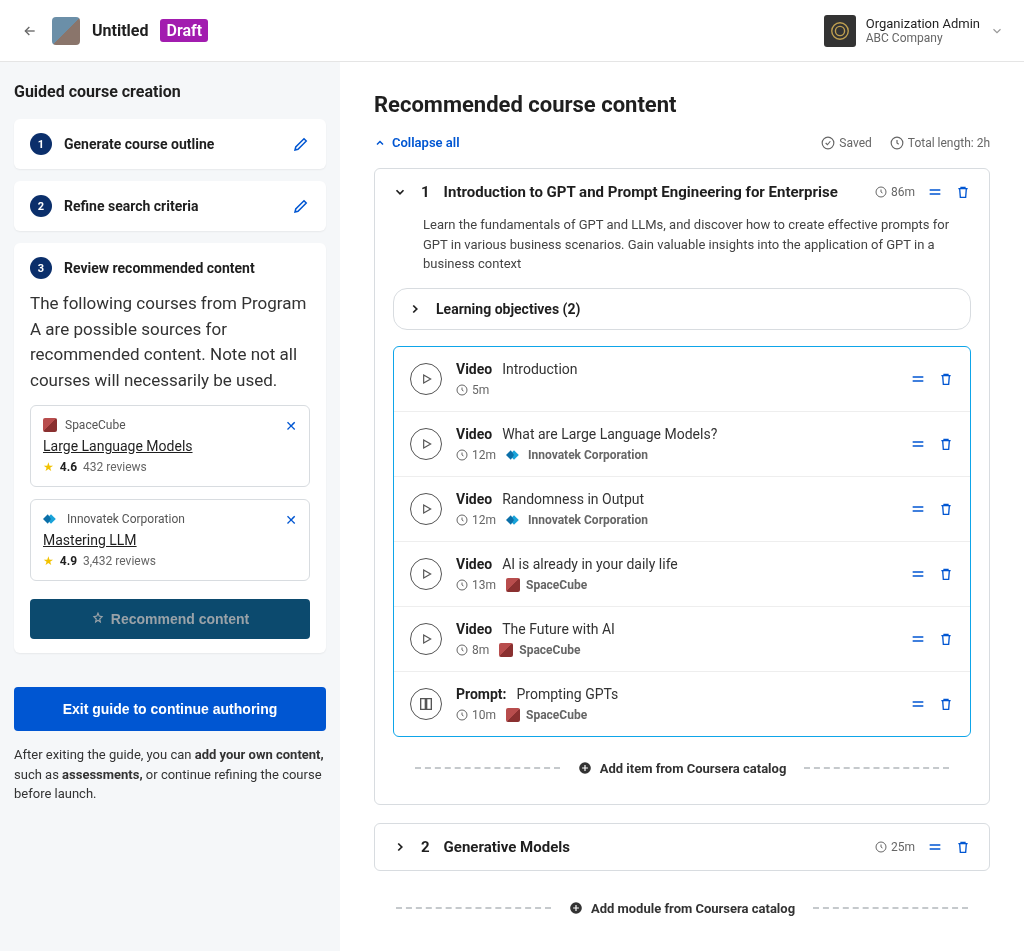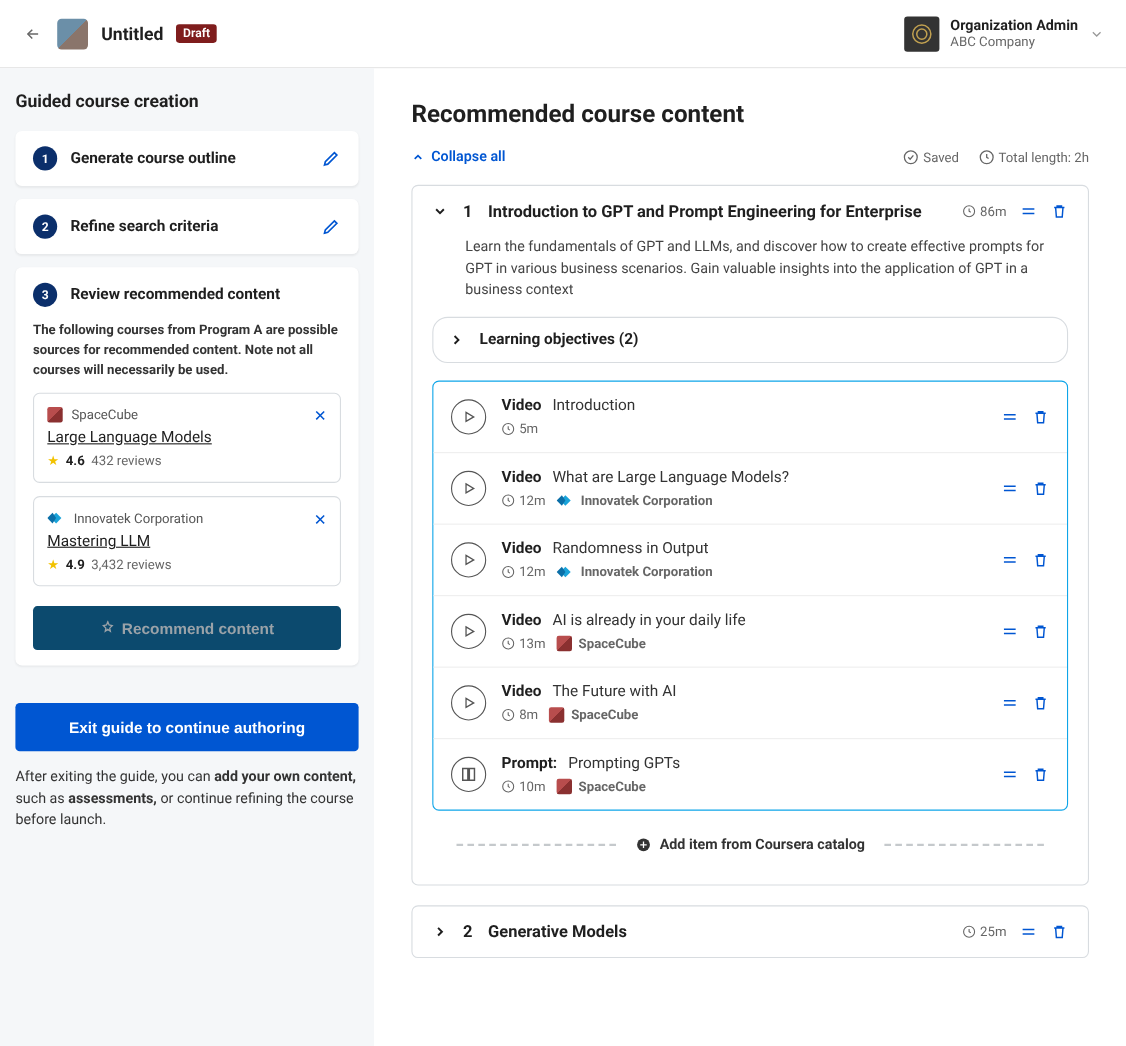--- a/index.html
+++ b/index.html
@@ -2,37 +2,37 @@
 <html><head>
 <meta charset="utf-8">
 <style>
 * { box-sizing: border-box; margin: 0; padding: 0; }
 body { font-family: -apple-system, BlinkMacSystemFont, 'Segoe UI', Roboto, Arial, sans-serif; font-size: 14px; color: #1f1f1f; background: #fff; }
 .topbar { display: flex; align-items: center; justify-content: space-between; padding: 10px 20px; border-bottom: 1px solid #e5e5e5; height: 62px; }
 .topbar-left { display: flex; align-items: center; gap: 12px; }
 .back-arrow { width: 20px; height: 20px; display: flex; align-items: center; justify-content: center; cursor: pointer; color: #666; }
 .thumb { width: 28px; height: 28px; background: linear-gradient(135deg,#6b8fa8 50%,#8a756b 50%); border-radius: 4px; }
 .title { font-size: 16px; font-weight: 700; }
-.badge-draft { background: #7f1d1d; color: #fff; font-size: 11px; font-weight: 600; padding: 2px 6px; border-radius: 3px; }
+.badge-draft { background: #a21caf; color: #fff; font-size: 16px; font-weight: 600; padding: 2px 6px; border-radius: 3px; }
 .topbar-right { display: flex; align-items: center; gap: 10px; }
 .org-avatar { width: 32px; height: 32px; background: #333; border-radius: 3px; display: flex; align-items: center; justify-content: center; color: #c0a050; }
 .org-info { display: flex; flex-direction: column; font-size: 12px; }
-.org-role { font-weight: 700; font-size: 13px; }
+.org-role { font-weight: 400; font-size: 13px; }
 .org-name { color: #666; }
 .chevron { color: #999; }
 .layout { display: flex; height: calc(100vh - 50px); }
 .sidebar { width: 340px; background: #f5f7f9; padding: 20px 14px; overflow-y: auto; }
 .sidebar h2 { font-size: 16px; font-weight: 700; margin-bottom: 18px; }
 .step-card { background: #fff; border-radius: 6px; padding: 14px 16px; margin-bottom: 12px; box-shadow: 0 1px 2px rgba(0,0,0,0.06); }
 .step-header { display: flex; align-items: center; justify-content: space-between; }
 .step-left { display: flex; align-items: center; gap: 12px; }
 .step-num { width: 22px; height: 22px; border-radius: 50%; background: #0b2f6b; color: #fff; font-size: 11px; font-weight: 700; display: flex; align-items: center; justify-content: center; }
 .step-title { font-weight: 700; font-size: 14px; }
 .pencil { color: #0056d2; cursor: pointer; }
-.step-body { margin-top: 12px; font-size: 12px; color: #333; line-height: 1.5; font-weight: bold; }
+.step-body { margin-top: 12px; font-size: 17px; color: #333; line-height: 1.5; }
 .src-card { border: 1px solid #d8dce0; border-radius: 6px; padding: 12px; margin-top: 12px; position: relative; }
 .src-top { display: flex; align-items: center; gap: 8px; font-size: 12px; color: #555; }
 .src-close { position: absolute; right: 12px; top: 12px; color: #0056d2; cursor: pointer; font-size: 14px; }
 .src-title { font-size: 14px; font-weight: 400; margin-top: 6px; text-decoration: underline; color: #1f1f1f; cursor: pointer; }
 .src-meta { display: flex; align-items: center; gap: 6px; font-size: 12px; margin-top: 6px; color: #666; }
 .star { color: #f2c200; }
 .src-rating { font-weight: 700; color: #1f1f1f; }
 .add-row { display: flex; justify-content: space-between; align-items: center; margin-top: 16px; font-size: 13px; }
 .add-link { color: #0056d2; font-weight: 600; display: flex; align-items: center; gap: 4px; cursor: pointer; }
 .rec-btn { width: 100%; background: #0c4a6e; color: #9aa2a8; border: none; border-radius: 4px; padding: 12px; margin-top: 18px; font-weight: 600; font-size: 14px; display: flex; align-items: center; justify-content: center; gap: 6px; cursor: not-allowed; }
@@ -504,14 +504,21 @@
               <span class="icon-btn">
                 <svg width="16" height="16" viewBox="0 0 24 24" fill="none" stroke="currentColor" stroke-width="2">
                   <path d="M5 7h14M9 7V5h6v2M7 7l1 13h8l1-13"></path>
                 </svg>
               </span>
             </div>
     </div>
         </div>
       </div>
 
+    <div class="add-module-row">
+      <svg width="14" height="14" viewBox="0 0 24 24" fill="currentColor">
+          <circle cx="12" cy="12" r="10"></circle>
+          <path d="M12 7v10M7 12h10" stroke="#fff" stroke-width="2"></path>
+        </svg>
+      <span>Add module from Coursera catalog</span>
+    </div>
   </div>
 </div>
 
 </body></html>

